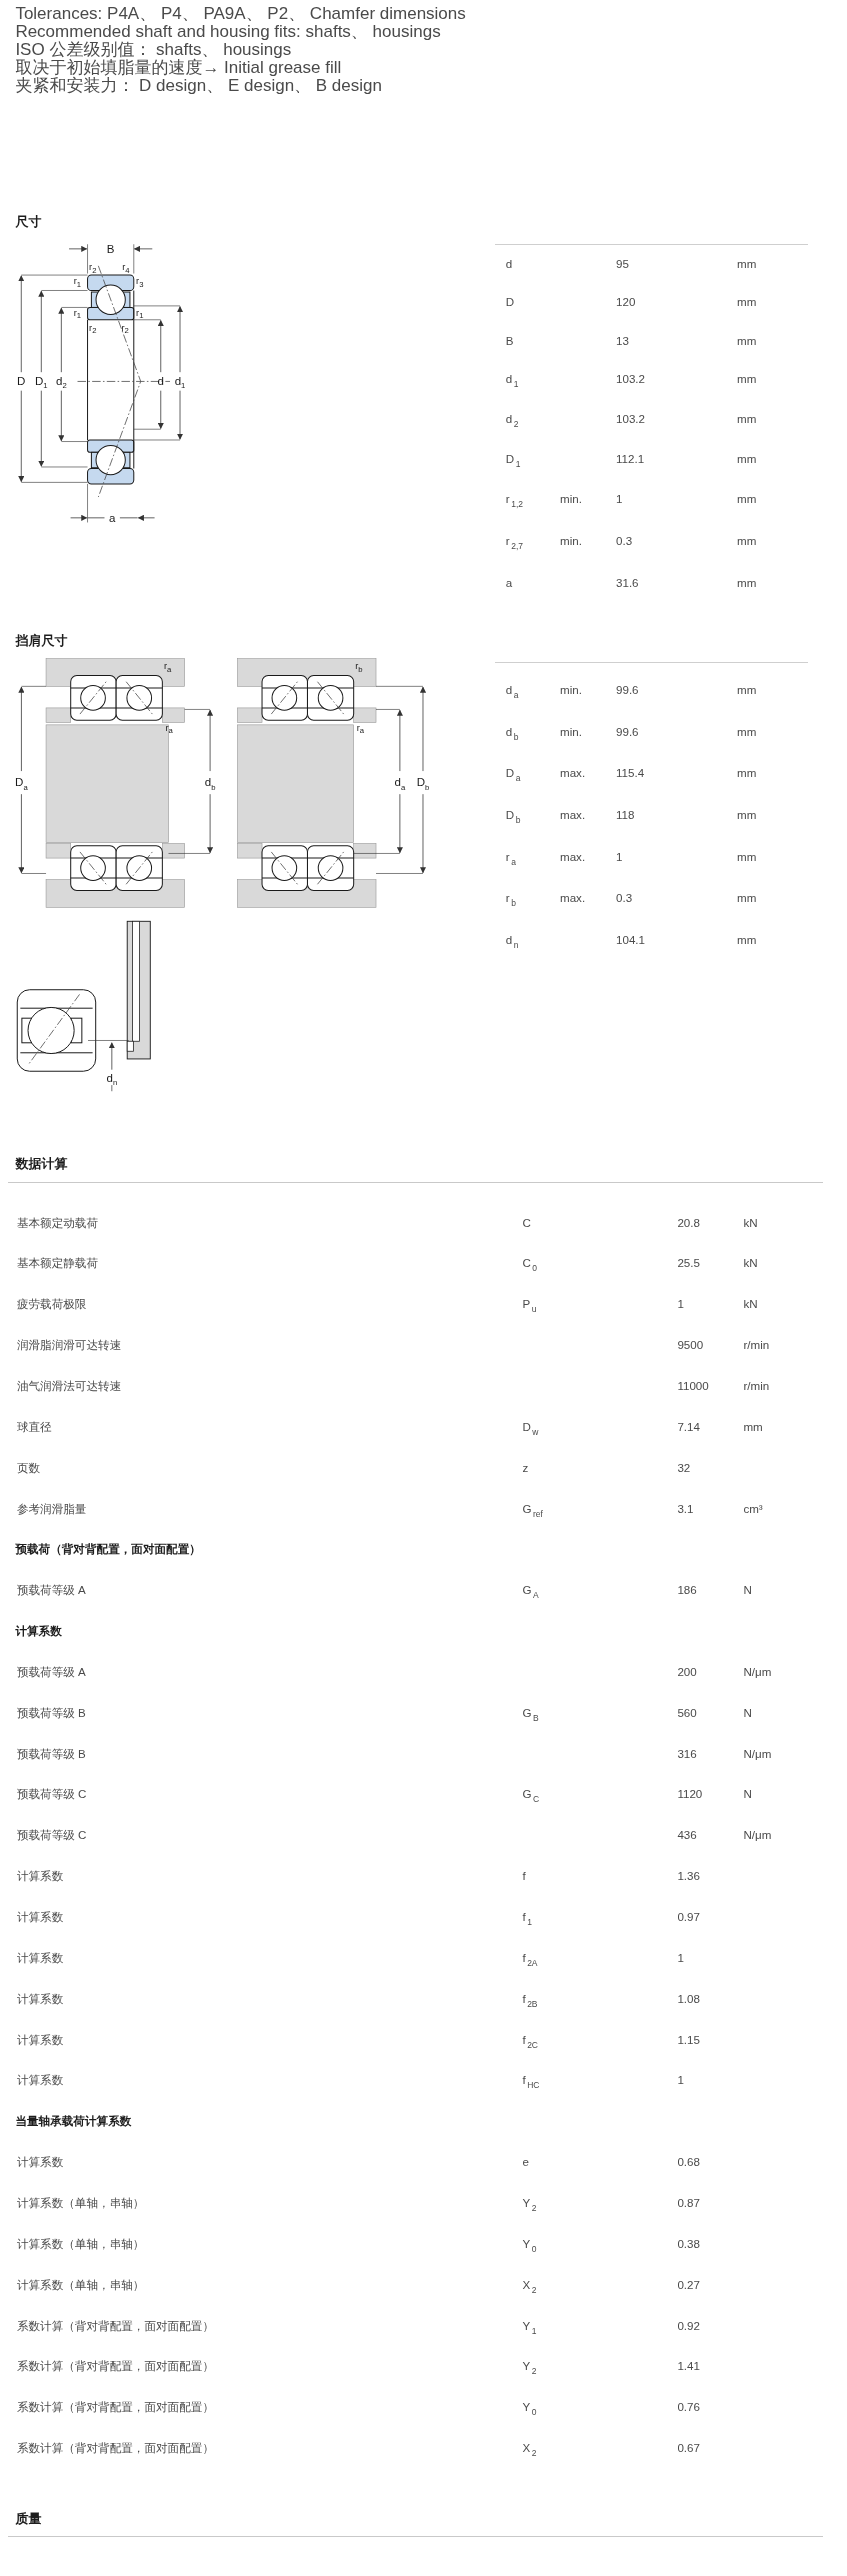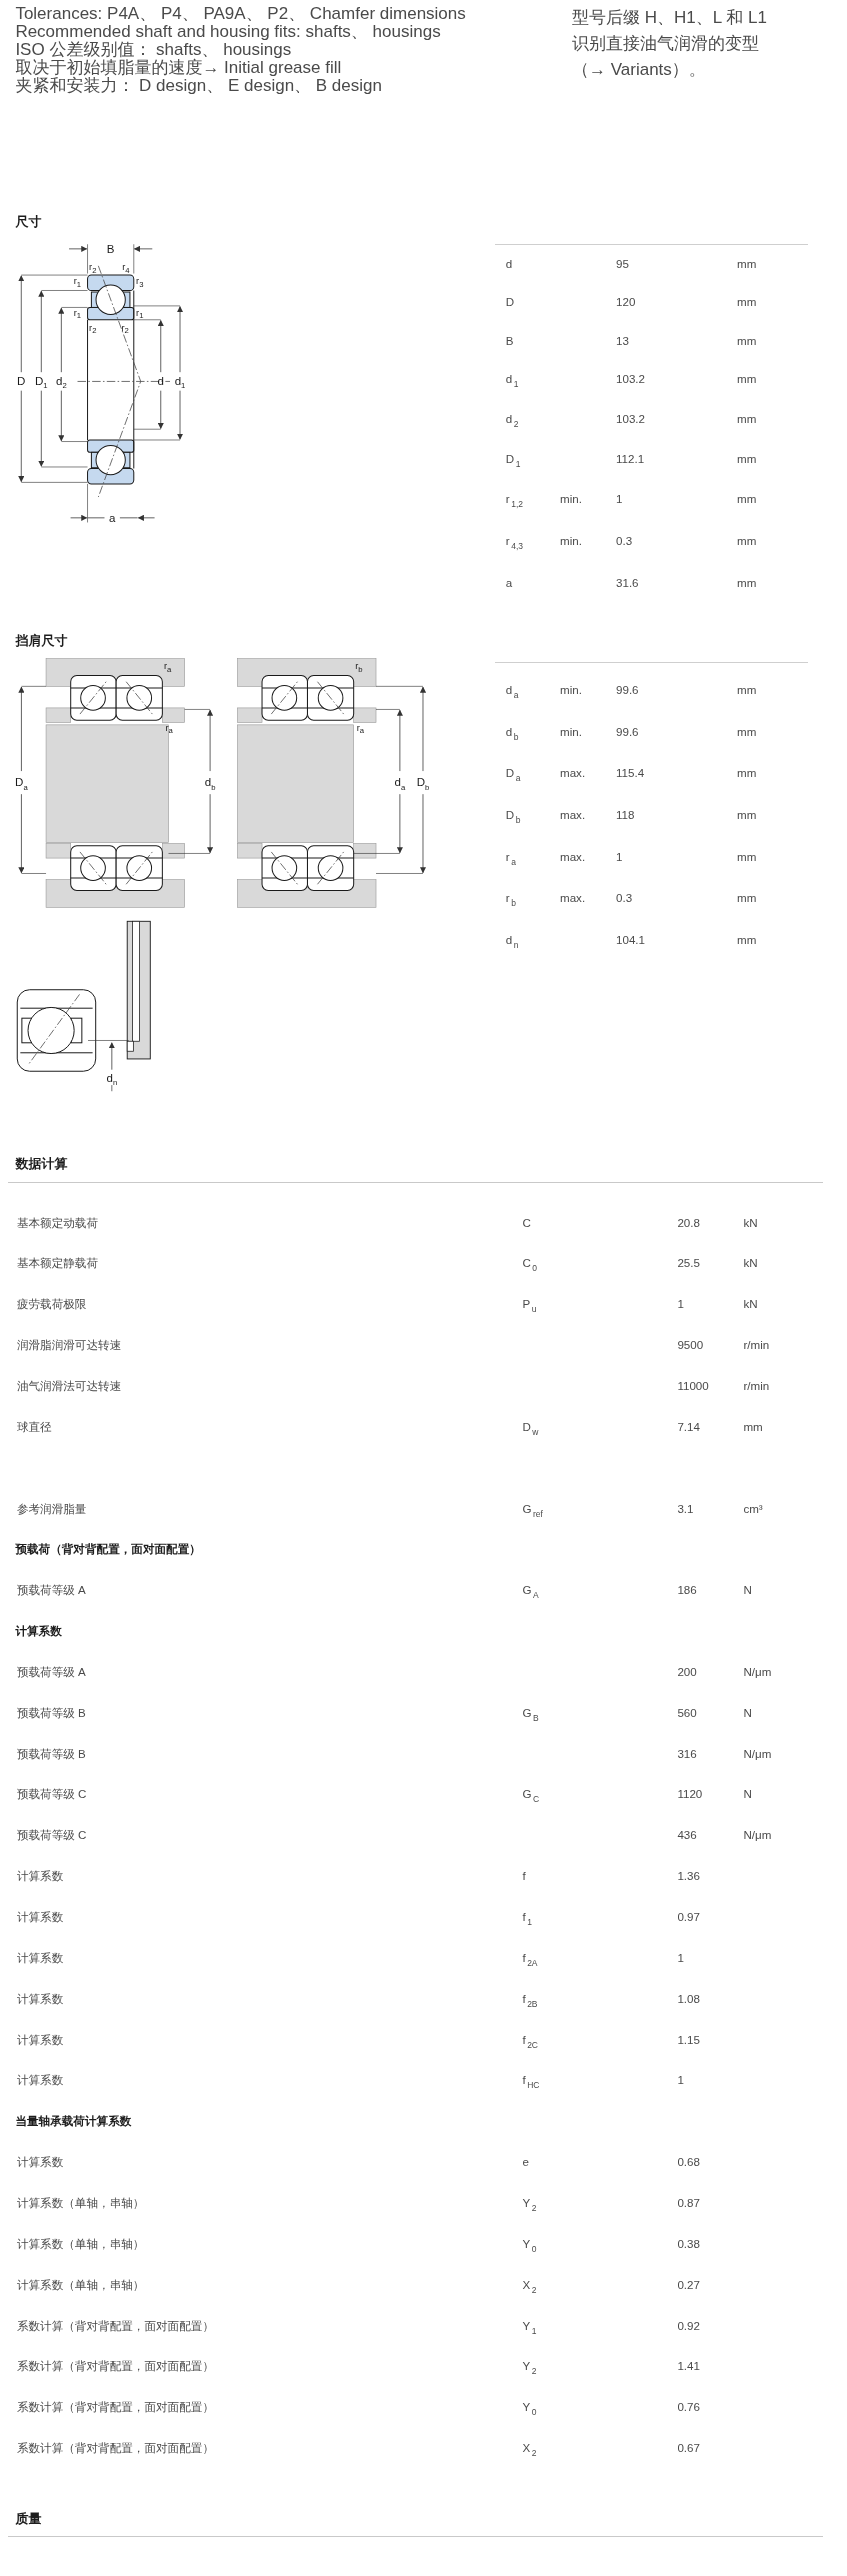--- a/index.html
+++ b/index.html
@@ -47,25 +47,20 @@
 
 <div id="canvas">
 
   <div class="notes-left">
     <div class="note">Tolerances: P4A、 P4、 PA9A、 P2、 Chamfer dimensions</div>
     <div class="note">Recommended shaft and housing fits: shafts、 housings</div>
     <div class="note">ISO 公差级别值： shafts、 housings</div>
     <div class="note">取决于初始填脂量的速度→  Initial grease fill</div>
     <div class="note">夹紧和安装力： D design、 E design、 B design</div>
   </div>
-  <div class="notes-right">
-    <div class="note">型号后缀 H、H1、L 和 L1</div>
-    <div class="note">识别直接油气润滑的变型</div>
-    <div class="note">（→  Variants）。</div>
-  </div>
 
   <div class="sec-title" style="top:213px">尺寸</div>
 
   <svg style="left:11.6px;top:235px" width="185" height="289" viewBox="0 0 240 375">
     <defs>
       <marker id="ar1" viewBox="0 0 10 10" refX="9" refY="5" markerWidth="8" markerHeight="8" orient="auto-start-reverse">
         <path d="M0,0 L10,5 L0,10 z" fill="#333"></path>
       </marker>
     </defs>
 
@@ -174,21 +169,21 @@
         <span class="val2">112.1</span>
         <span class="unit2">mm</span>
       </div>
     <div class="trow2" style="top:247px">
         <span class="sym2"><span>r</span><span class="sb">1,2</span></span>
         <span class="qual">min.</span>
         <span class="val2">1</span>
         <span class="unit2">mm</span>
       </div>
     <div class="trow2" style="top:289px">
-        <span class="sym2"><span>r</span><span class="sb">4,3</span></span>
+        <span class="sym2"><span>r</span><span class="sb">2,7</span></span>
         <span class="qual">min.</span>
         <span class="val2">0.3</span>
         <span class="unit2">mm</span>
       </div>
     <div class="trow2" style="top:331px">
         <span class="sym2"><span>a</span><span class="sb"></span></span>
         <span class="qual"></span>
         <span class="val2">31.6</span>
         <span class="unit2">mm</span>
       </div>
@@ -397,20 +392,26 @@
       <span class="sym"><span></span><span class="sb"></span></span>
       <span class="val">11000</span>
       <span class="unit">r/min</span>
     </div>
   <div class="trow" style="top:1420px">
       <span class="lab">球直径</span>
       <span class="sym"><span>D</span><span class="sb">w</span></span>
       <span class="val">7.14</span>
       <span class="unit">mm</span>
     </div>
+  <div class="trow" style="top:1461px">
+      <span class="lab">页数</span>
+      <span class="sym"><span>z</span><span class="sb"></span></span>
+      <span class="val">32</span>
+      <span class="unit"></span>
+    </div>
   <div class="trow" style="top:1502px">
       <span class="lab">参考润滑脂量</span>
       <span class="sym"><span>G</span><span class="sb">ref</span></span>
       <span class="val">3.1</span>
       <span class="unit">cm³</span>
     </div>
 
   <div class="sec-sub" style="top:1542px">预载荷（背对背配置，面对面配置）</div>
   <div class="trow" style="top:1583px">
       <span class="lab">预载荷等级 A</span>

